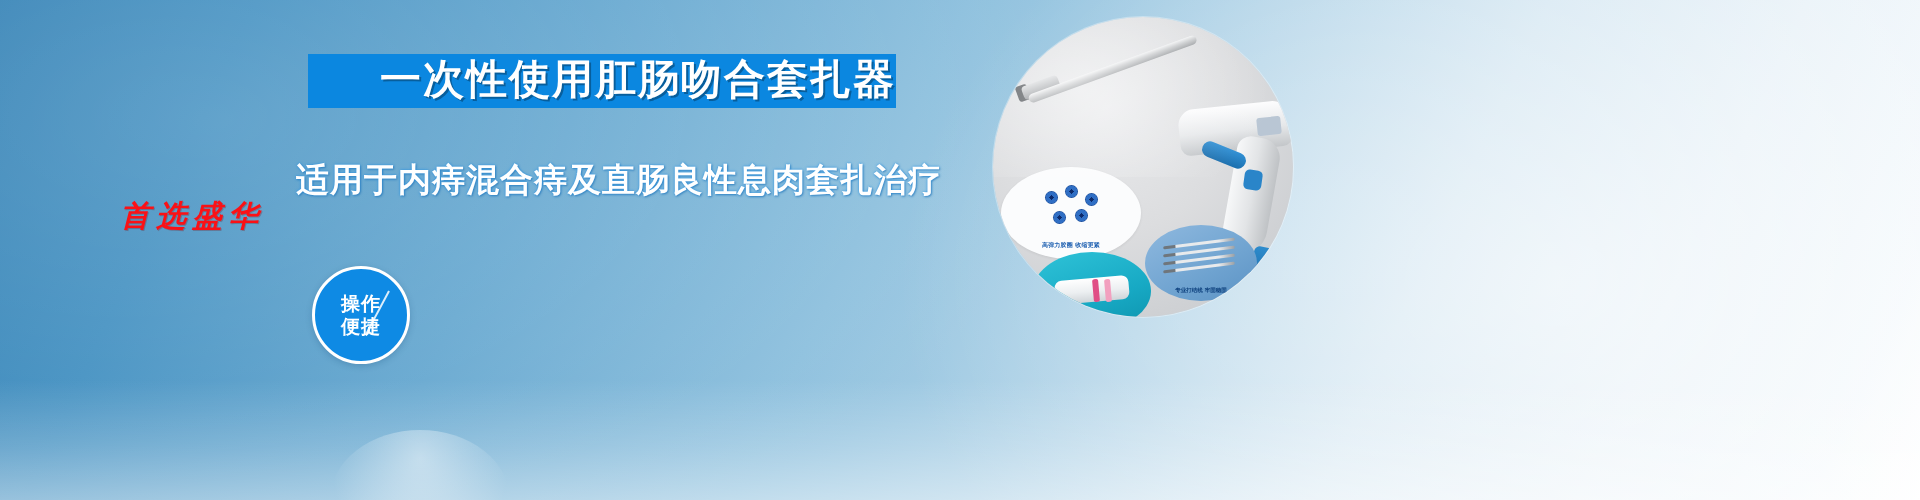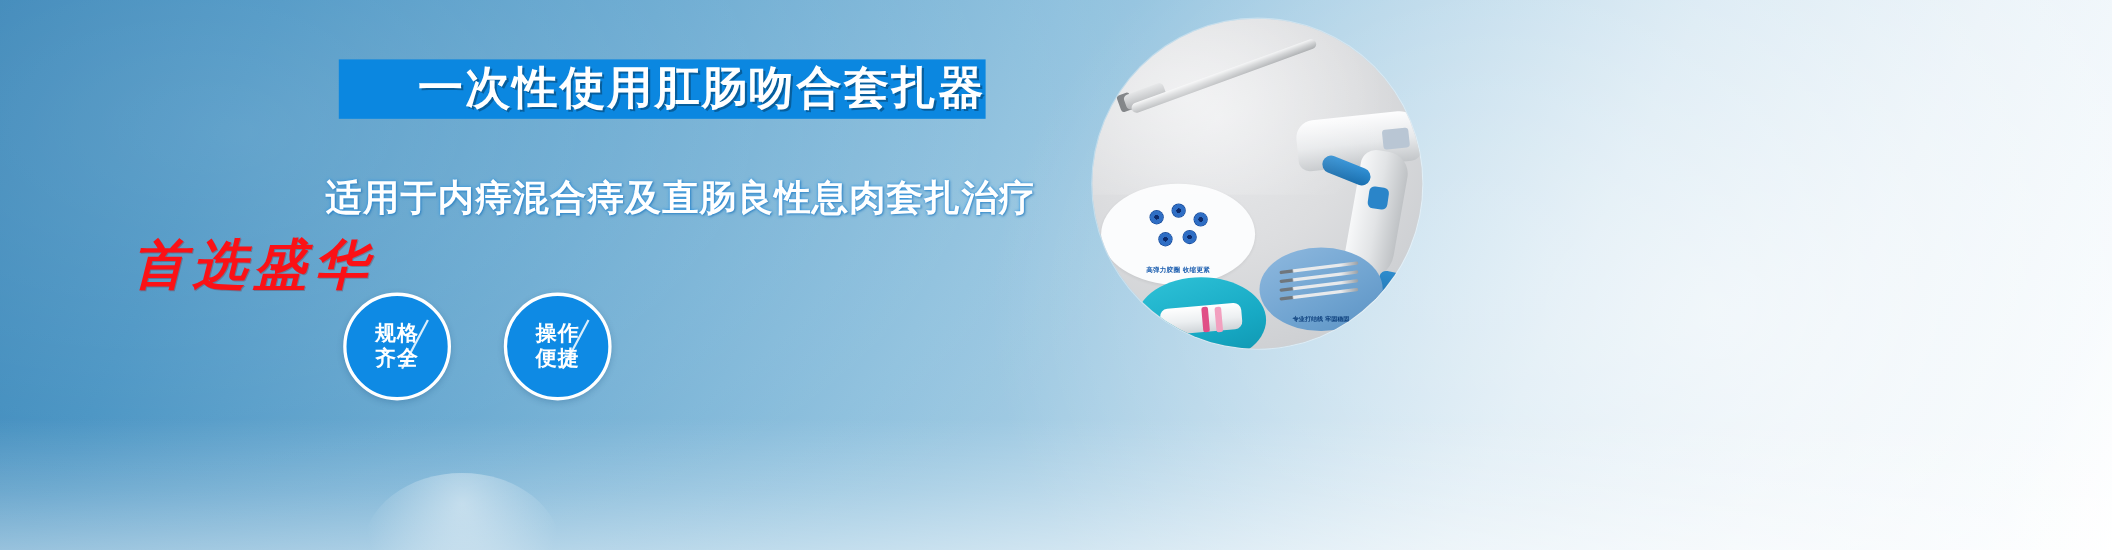--- a/index.html
+++ b/index.html
@@ -90,21 +90,21 @@
     position: absolute;
     color: #fb1116;
     font-weight: 700;
     font-style: italic;
     font-family: "DejaVu Serif", "Liberation Serif", serif;
     letter-spacing: 6px;
     text-shadow: 1px 1px 0 rgba(120,0,0,0.25);
     white-space: nowrap;
   }
   .calli-1 { left: 24px;  top: 152px; font-size: 47px; }
-  .calli-2 { left: 120px; top: 208px; font-size: 49px; }
+  .calli-2 { left: 120px; top: 196px; font-size: 30px; }
 
   
   .title-bar {
     position: absolute;
     left: 308px;
     top: 54px;
     width: 588px;
     height: 54px;
     background: #0b87e0;
   }
@@ -425,25 +425,20 @@
 
   <div class="calli calli-2">首选盛华</div>
 
   <div class="title-bar">
     <div class="title-text">一次性使用肛肠吻合套扎器</div>
   </div>
   <div class="subtitle">适用于内痔混合痔及直肠良性息肉套扎治疗</div>
 
   <div class="badges">
 
-    <div class="badge">
-      <div class="slash"></div>
-      <div class="b-line">规格</div>
-      <div class="b-line">齐全</div>
-    </div>
 
     <div class="badge">
       <div class="slash"></div>
       <div class="b-line">操作</div>
       <div class="b-line">便捷</div>
     </div>
 
 
 
   </div>

